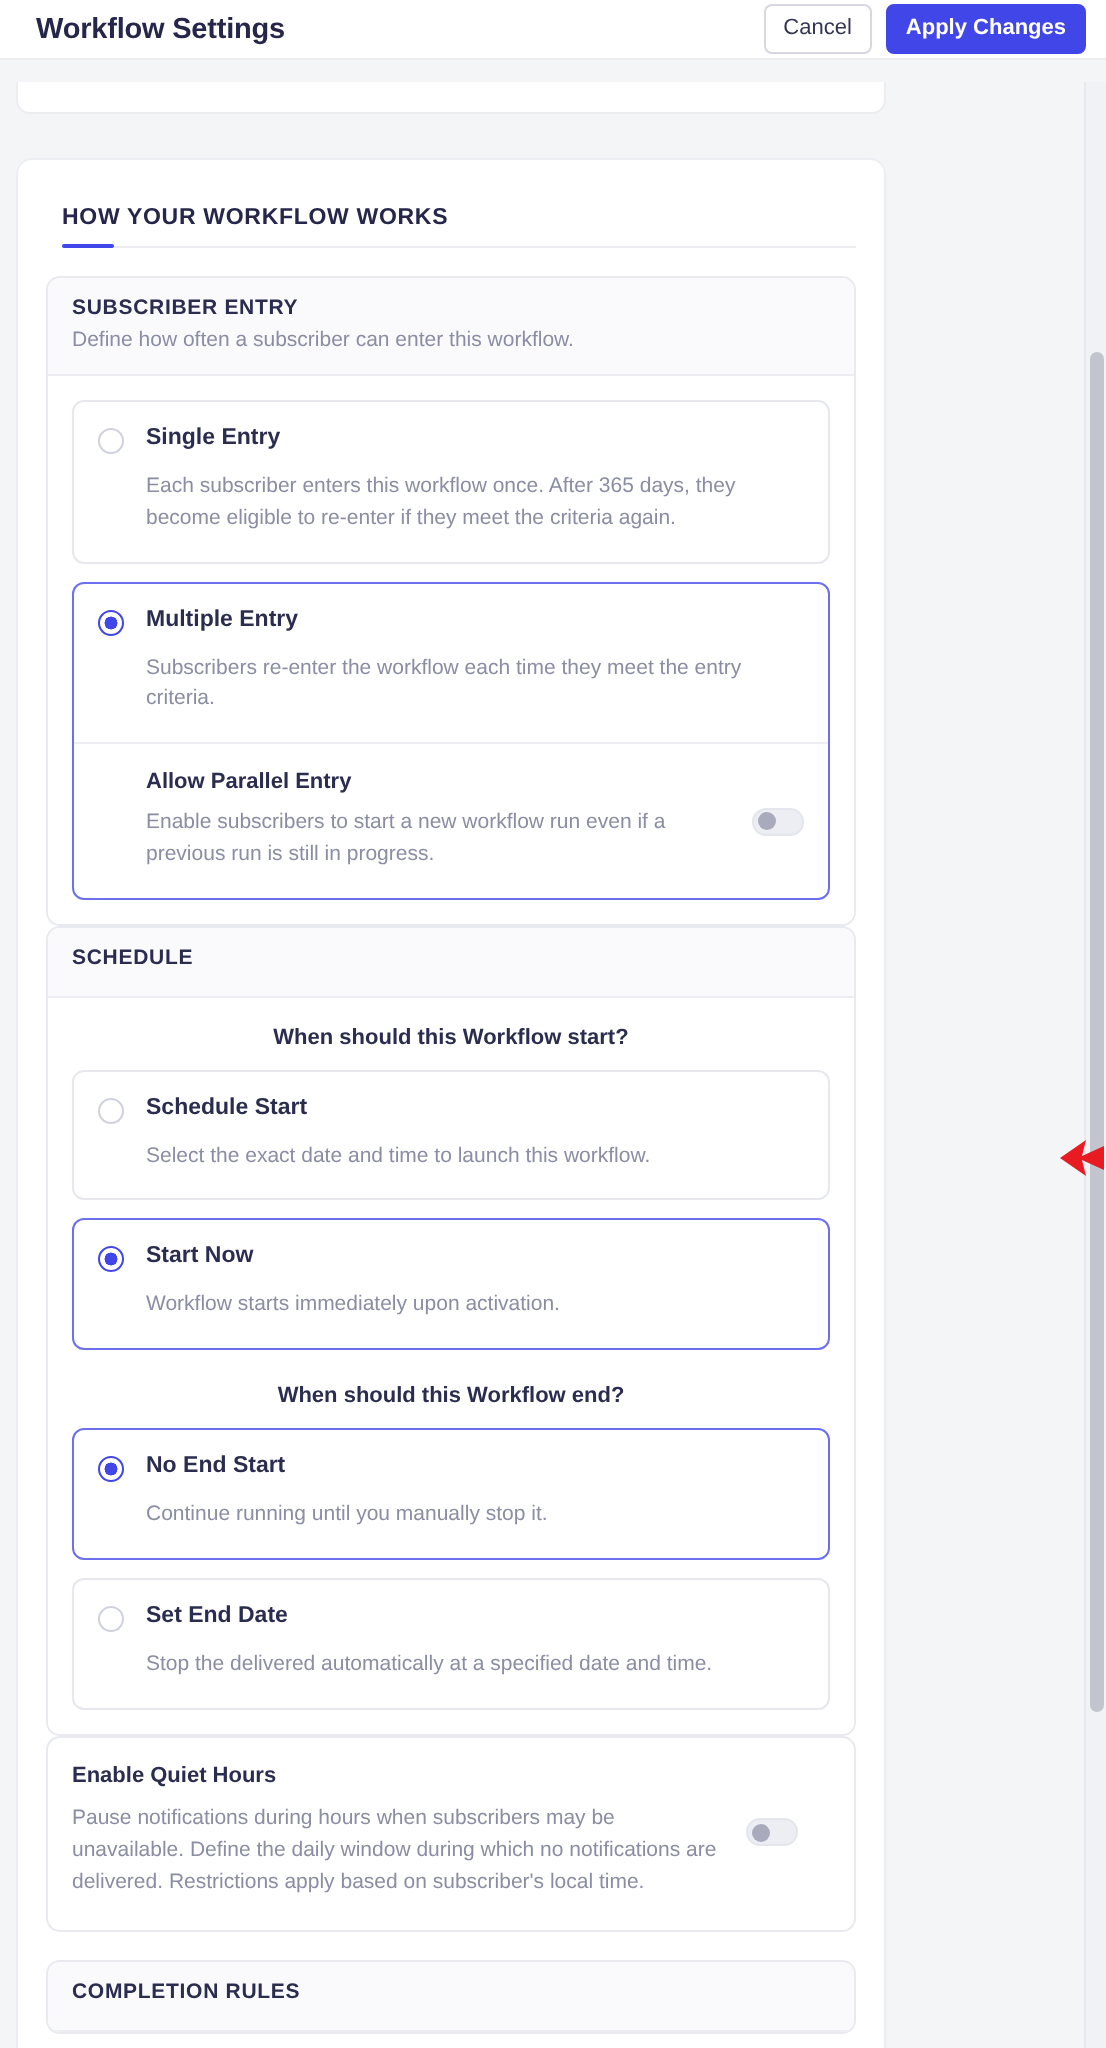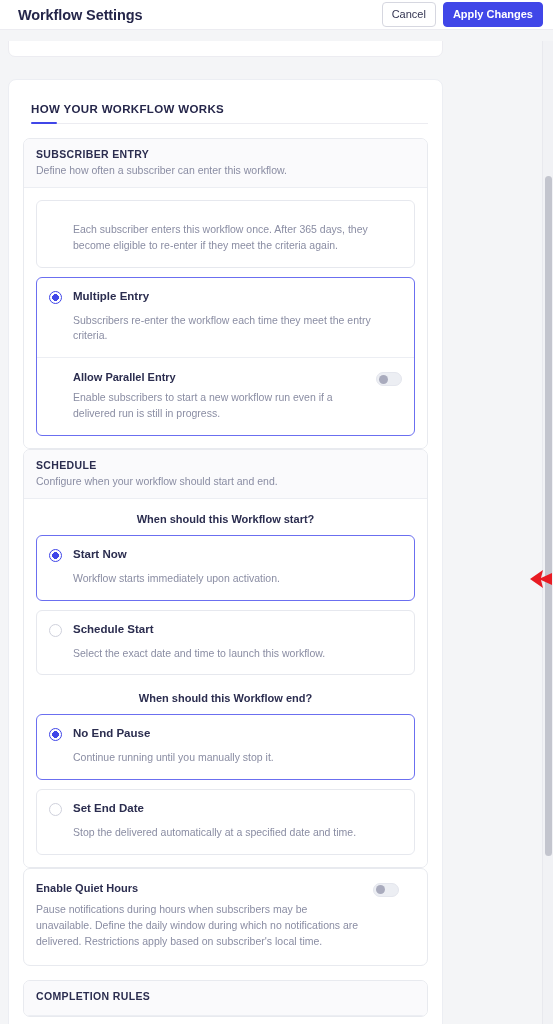--- a/index.html
+++ b/index.html
@@ -183,21 +183,21 @@
 
   
   .opt-divider {
     border-top: 1px solid #eceef3;
     margin: 13px -12px 0 -12px;
   }
 
   
   .toggle-row {
     display: flex;
-    align-items: flex-start;
+    align-items: center;
     justify-content: space-between;
     gap: 12px;
   }
   .toggle-texts { flex: 1 1 auto; }
   .toggle-title {
     font-size: 11px;
     font-weight: bold;
     color: #2b2d4f;
   }
   .toggle-desc {
@@ -297,78 +297,81 @@
       </div>
 
       <div class="section">
         <div class="section-head">
           <div class="section-title">SUBSCRIBER ENTRY</div>
           <div class="section-sub">Define how often a subscriber can enter this workflow.</div>
         </div>
         <div class="section-body">
 
           <div class="opt">
+            <div class="opt-row">
+              <span class="radio"></span>
+              <span class="opt-label">Single Entry</span>
+            </div>
             <div class="opt-desc">Each subscriber enters this workflow once. After 365 days, they become eligible to re-enter if they meet the criteria again.</div>
           </div>
 
           <div class="opt selected">
             <div class="opt-row">
               <span class="radio on"></span>
               <span class="opt-label">Multiple Entry</span>
             </div>
             <div class="opt-desc">Subscribers re-enter the workflow each time they meet the entry criteria.</div>
 
             <div class="opt-divider"></div>
             <div class="sub-block">
               <div class="toggle-row">
                 <div class="toggle-texts">
                   <div class="toggle-title">Allow Parallel Entry</div>
-                  <div class="toggle-desc">Enable subscribers to start a new workflow run even if a delivered run is still in progress.</div>
+                  <div class="toggle-desc">Enable subscribers to start a new workflow run even if a previous run is still in progress.</div>
                 </div>
                 <div class="switch">
                   <span class="knob"></span>
                 </div>
               </div>
             </div>
           </div>
 
         </div>
       </div>
 
       <div class="section">
         <div class="section-head">
           <div class="section-title">SCHEDULE</div>
-          <div class="section-sub">Configure when your workflow should start and end.</div>
         </div>
         <div class="section-body">
 
           <div class="q-label">When should this Workflow start?</div>
+
+          <div class="opt">
+            <div class="opt-row">
+              <span class="radio"></span>
+              <span class="opt-label">Schedule Start</span>
+            </div>
+            <div class="opt-desc">Select the exact date and time to launch this workflow.</div>
+          </div>
 
           <div class="opt selected">
             <div class="opt-row">
               <span class="radio on"></span>
               <span class="opt-label">Start Now</span>
             </div>
             <div class="opt-desc">Workflow starts immediately upon activation.</div>
           </div>
 
-          <div class="opt">
-            <div class="opt-row">
-              <span class="radio"></span>
-              <span class="opt-label">Schedule Start</span>
-            </div>
-            <div class="opt-desc">Select the exact date and time to launch this workflow.</div>
-          </div>
-
           <div class="q-label second">When should this Workflow end?</div>
 
           <div class="opt selected">
             <div class="opt-row">
               <span class="radio on"></span>
-              <span class="opt-label">No End Pause</span>
+              <span class="opt-label">No End Start</span>
             </div>
             <div class="opt-desc">Continue running until you manually stop it.</div>
           </div>
 
           <div class="opt">
             <div class="opt-row">
               <span class="radio"></span>
               <span class="opt-label">Set End Date</span>
             </div>
             <div class="opt-desc">Stop the delivered automatically at a specified date and time.</div>

